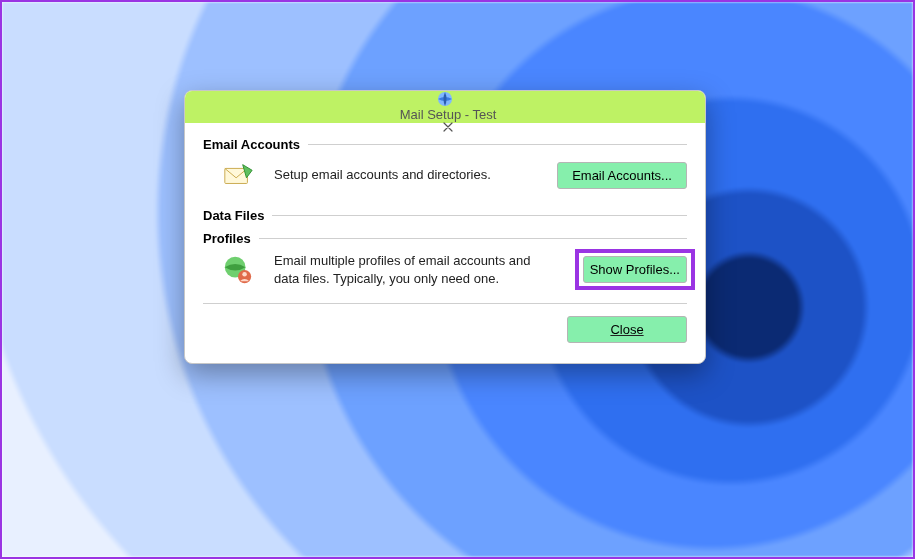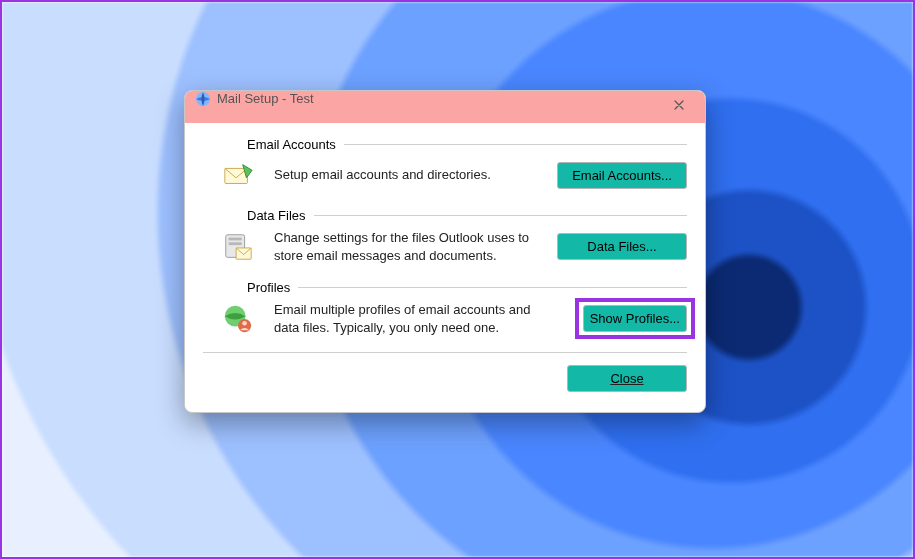--- a/index.html
+++ b/index.html
@@ -42,24 +42,25 @@
     top: 88px;
     width: 520px;
     background: #ffffff;
     border: 1px solid #c7c7c7;
     border-radius: 8px;
     box-shadow: 0 10px 28px rgba(0,0,0,0.35);
     overflow: hidden;
   }
   .titlebar {
     display: flex;
-    align-items: flex-start;
+    align-items: center;
     height: 32px;
     padding: 0 4px 0 10px;
-    background: #fca5a5;
+    background: #bef264;
+    flex-direction: column;
   }
   .title-icon {
     width: 16px;
     height: 16px;
     margin-right: 6px;
   }
   .title-text {
     flex: 1;
     color: #555;
     font-size: 13px;
@@ -75,24 +76,23 @@
     cursor: pointer;
   }
   .content {
     padding: 6px 18px 14px 18px;
   }
   .group-header {
     display: flex;
     align-items: center;
     margin-top: 8px;
     margin-bottom: 4px;
-    font-weight: 400;
+    font-weight: 700;
     color: #000;
     font-size: 13px;
-    margin-left: 44px;
   }
   .group-header .line {
     flex: 1;
     height: 1px;
     background: #cfcfcf;
     margin-left: 8px;
   }
   .group-body {
     display: flex;
     align-items: center;
@@ -110,21 +110,21 @@
   .desc {
     flex: 1;
     color: #222;
     font-size: 13px;
     line-height: 1.35;
     padding-right: 8px;
   }
   .win-btn {
     flex: 0 0 130px;
     height: 27px;
-    background: #14b8a6;
+    background: #86efac;
     border: 1px solid #b5b5b5;
     border-radius: 3px;
     font: inherit;
     font-size: 13px;
     color: #000;
     cursor: pointer;
     padding: 0 6px;
   }
   .highlighted {
     position: relative;
@@ -190,33 +190,20 @@
             <path d="M22 6 L32 12 L26 20 Z" fill="#5fbf5f" stroke="#2f8f2f"></path>
           </svg>
         </div>
         <div class="desc">Setup email accounts and directories.</div>
         <button class="win-btn">Email Accounts...</button>
       </div>
 
       <div class="group-header">
         <span>Data Files</span>
         <div class="line"></div>
-      </div>
-      <div class="group-body">
-        <div class="icon-slot">
-          <svg viewBox="0 0 34 34" width="32" height="32">
-            <rect x="4" y="4" width="20" height="24" rx="2" fill="#e8e8e8" stroke="#9a9a9a"></rect>
-            <rect x="7" y="7" width="14" height="3" fill="#b8b8b8"></rect>
-            <rect x="7" y="12" width="14" height="3" fill="#b8b8b8"></rect>
-            <rect x="15" y="18" width="16" height="12" rx="1" fill="#fff8d9" stroke="#c9a84a"></rect>
-            <path d="M15 18 L23 25 L31 18" fill="none" stroke="#c9a84a"></path>
-          </svg>
-        </div>
-        <div class="desc">Change settings for the files Outlook uses to store email messages and documents.</div>
-        <button class="win-btn">Data Files...</button>
       </div>
 
       <div class="group-header">
         <span>Profiles</span>
         <div class="line"></div>
       </div>
       <div class="group-body">
         <div class="icon-slot">
           <svg viewBox="0 0 34 34" width="32" height="32">
             <circle cx="14" cy="14" r="11" fill="#6fcf6f"></circle>

